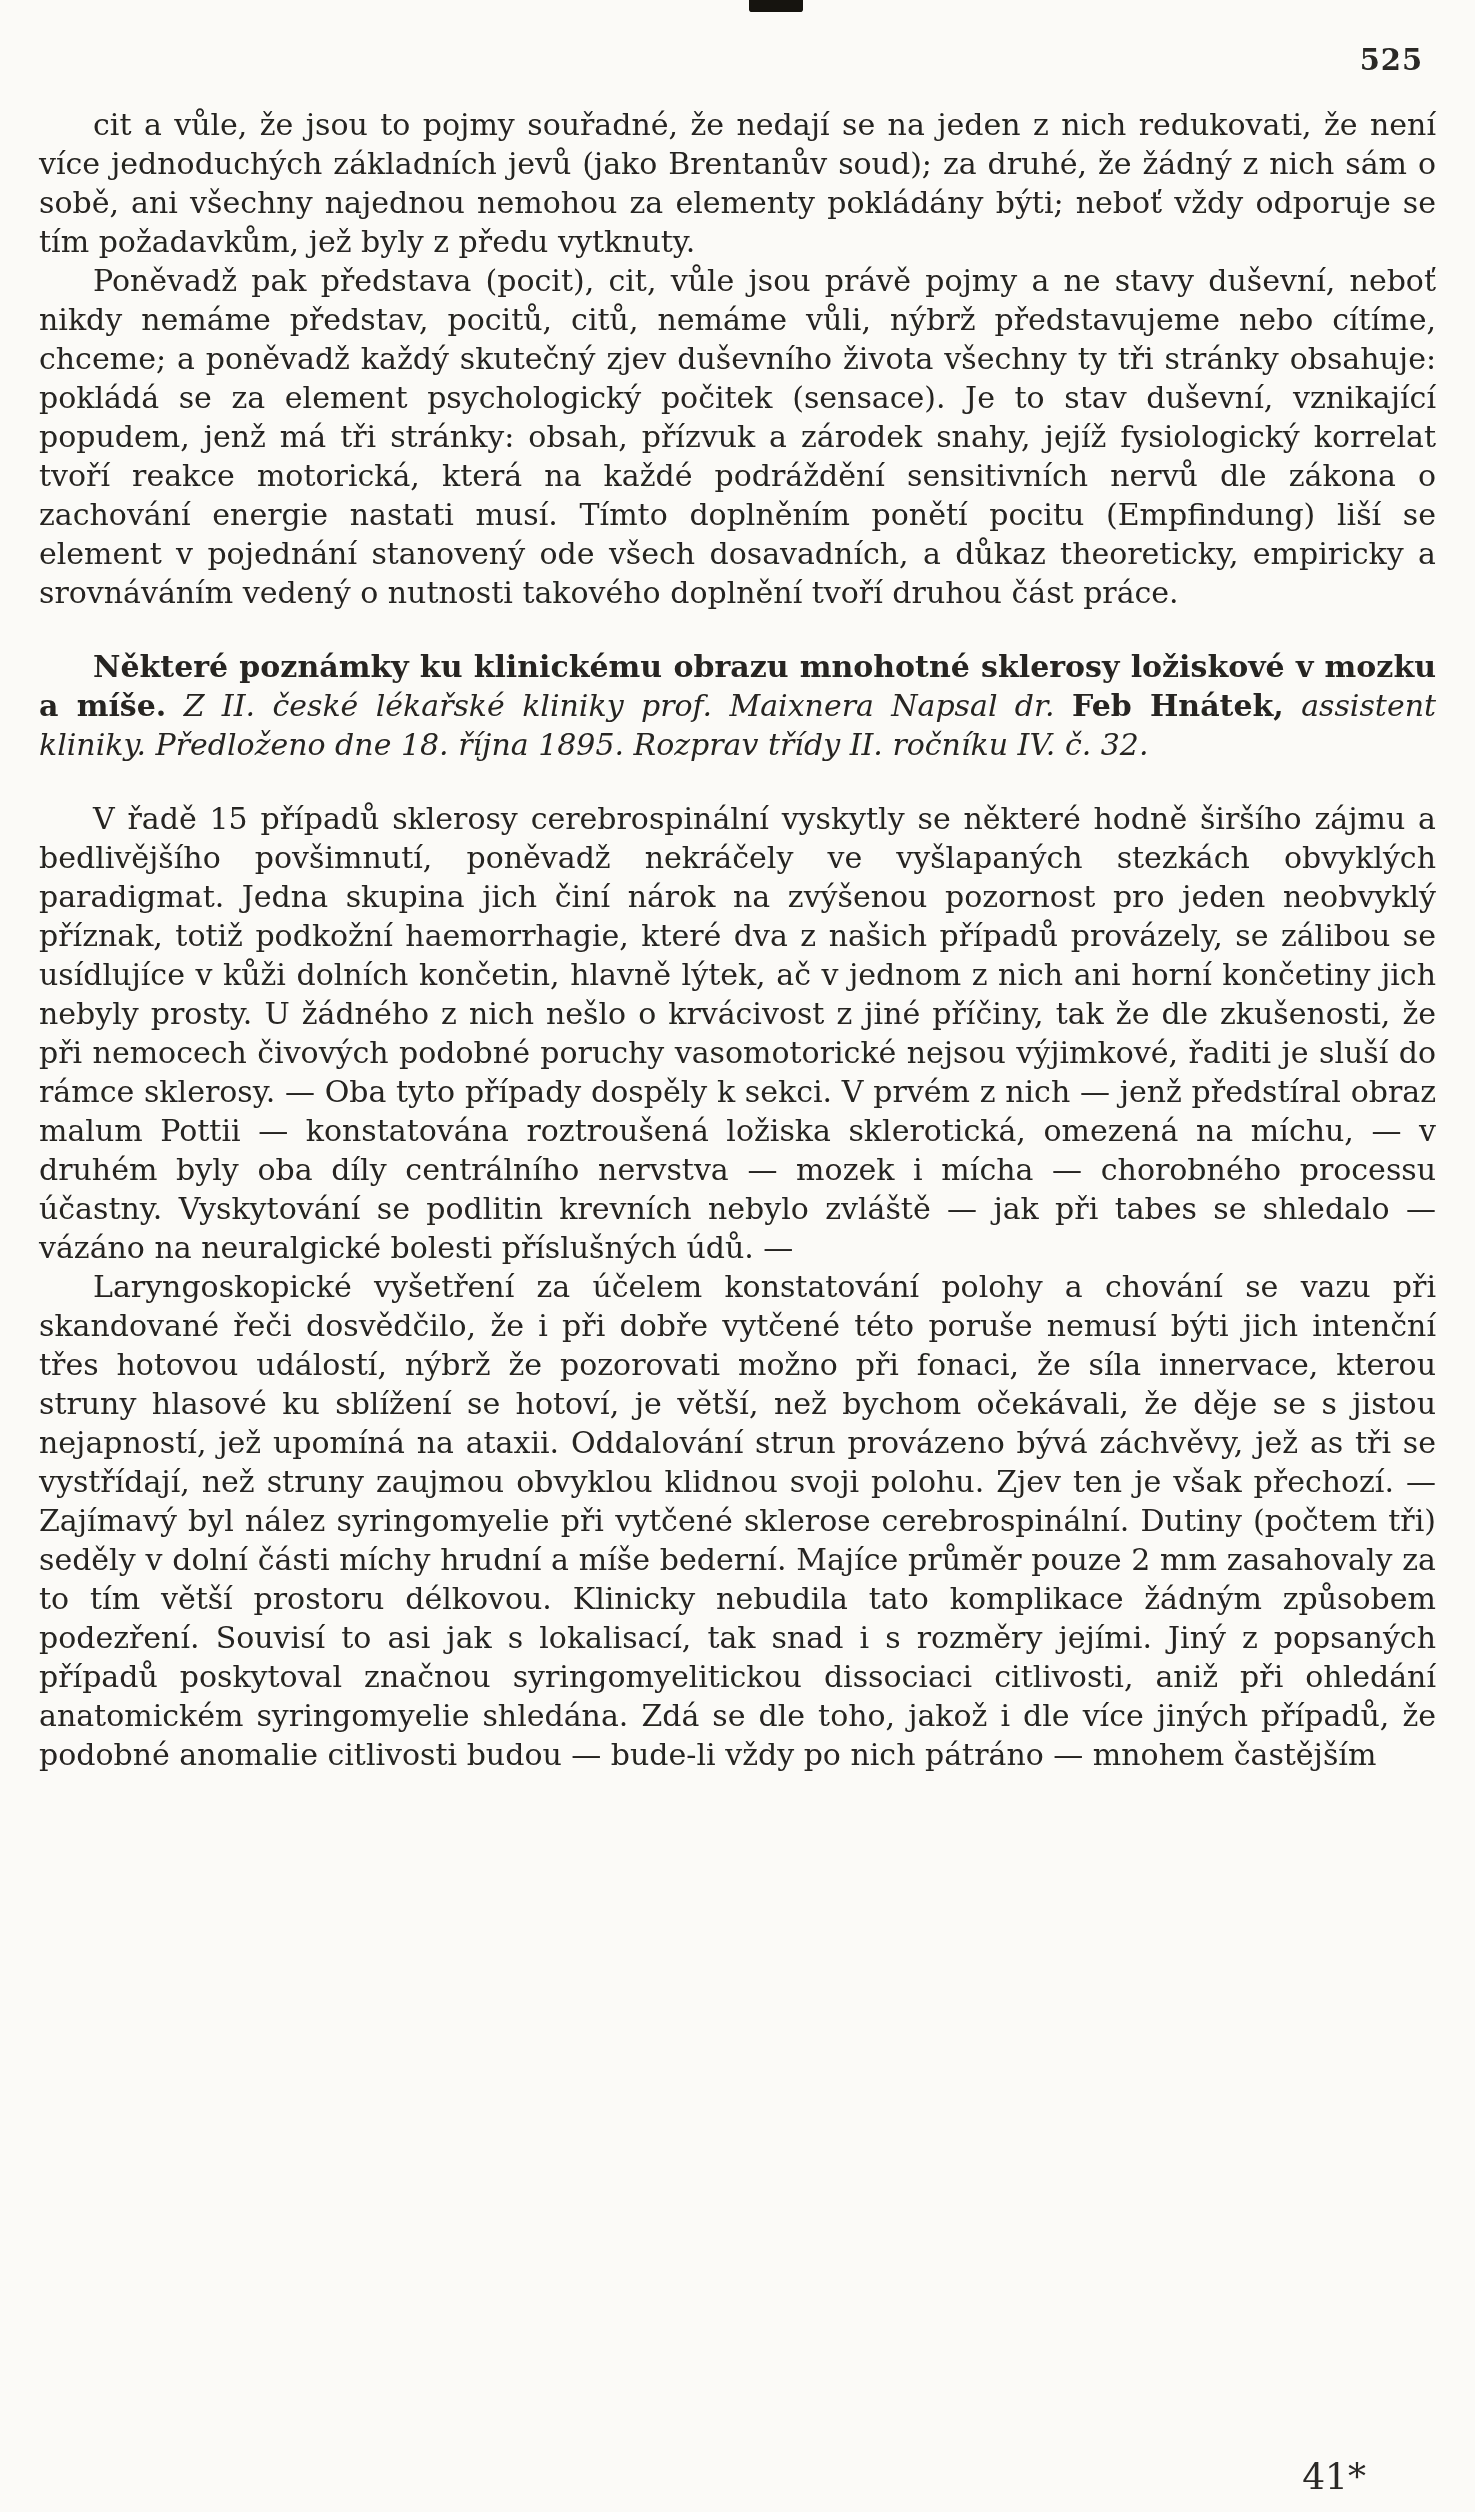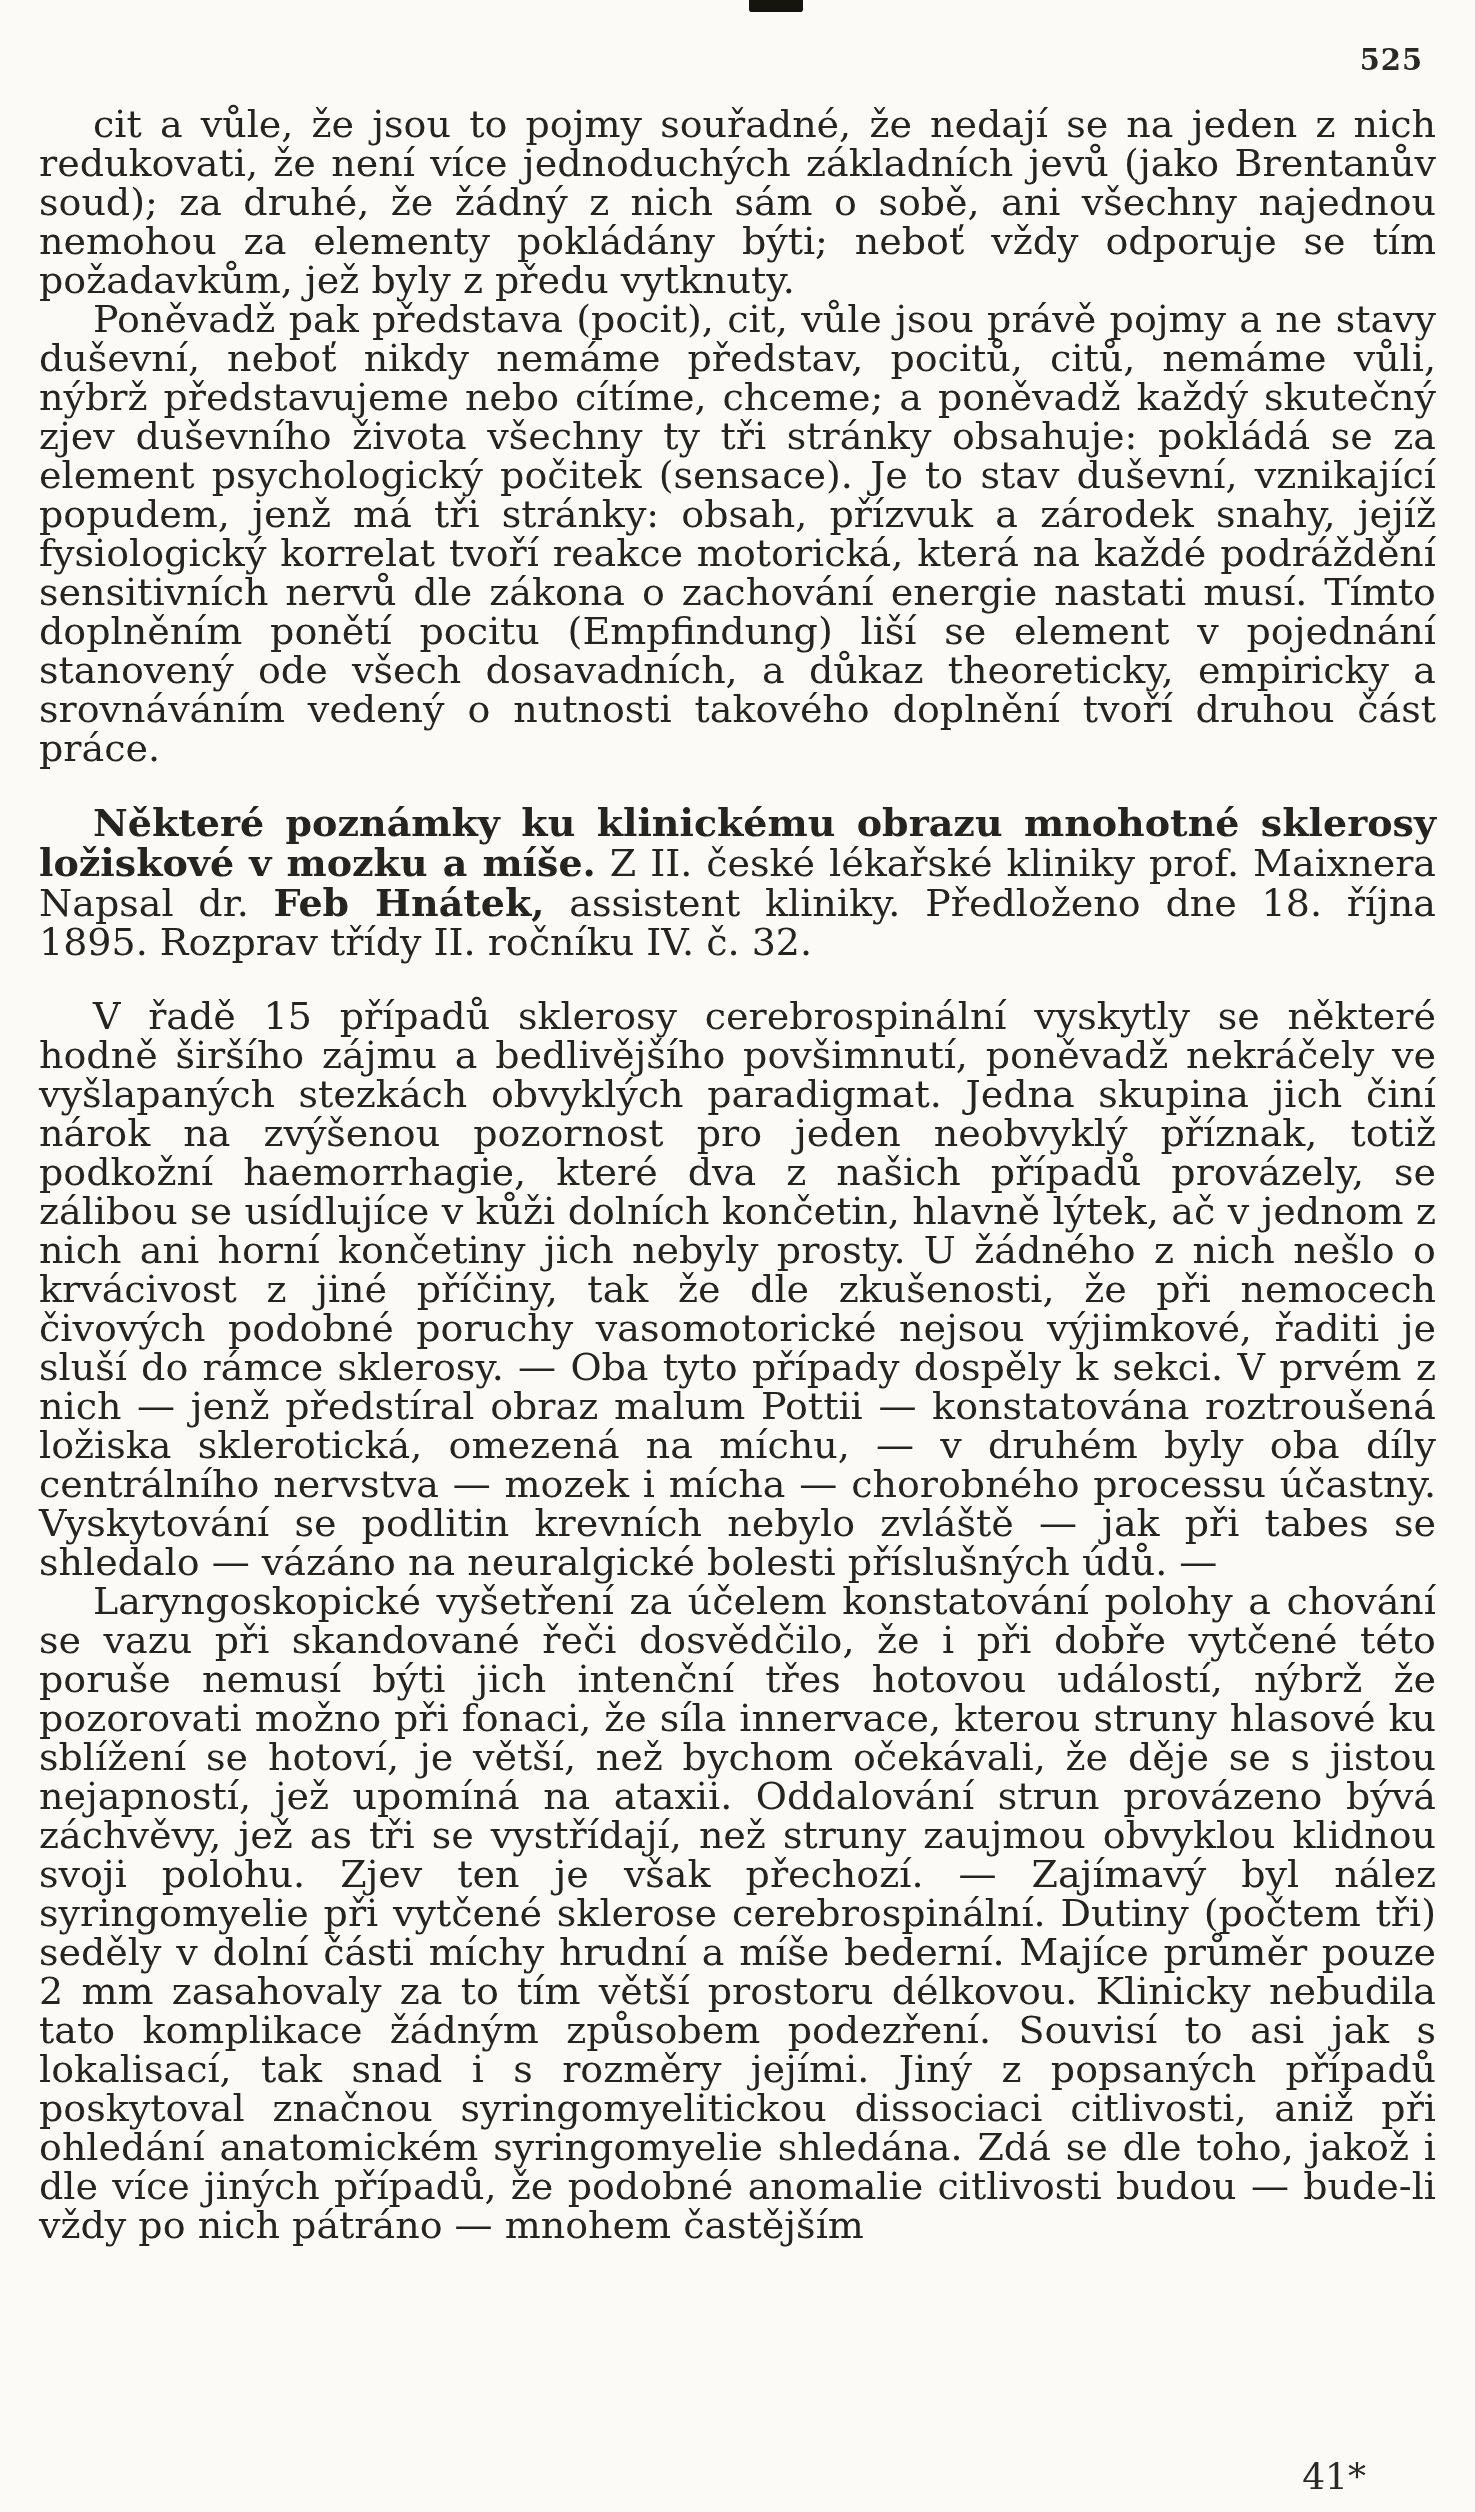--- a/index.html
+++ b/index.html
@@ -30,34 +30,34 @@
   .pagenum {
     text-align: right;
     font-size: 29px;
     font-weight: bold;
     letter-spacing: 0.9px;
     padding-right: 13px;
     color: #2b2926;
   }
   .content {
     margin-top: 28px;
-    font-size: 38px;
+    font-size: 30px;
     line-height: 39px;
     text-align: justify;
   }
   .content p {
     margin: 0;
     text-indent: 54px;
   }
   p.heading {
     margin-top: 35px;
     margin-bottom: 35px;
   }
   .b { font-weight: bold; }
-  .i { }
+  .i { font-style: italic; }
   .signature {
     position: absolute;
     right: 109px;
     bottom: 15px;
     font-size: 36px;
     color: #2b2926;
   }
 </style>
 </head>
 <body>

